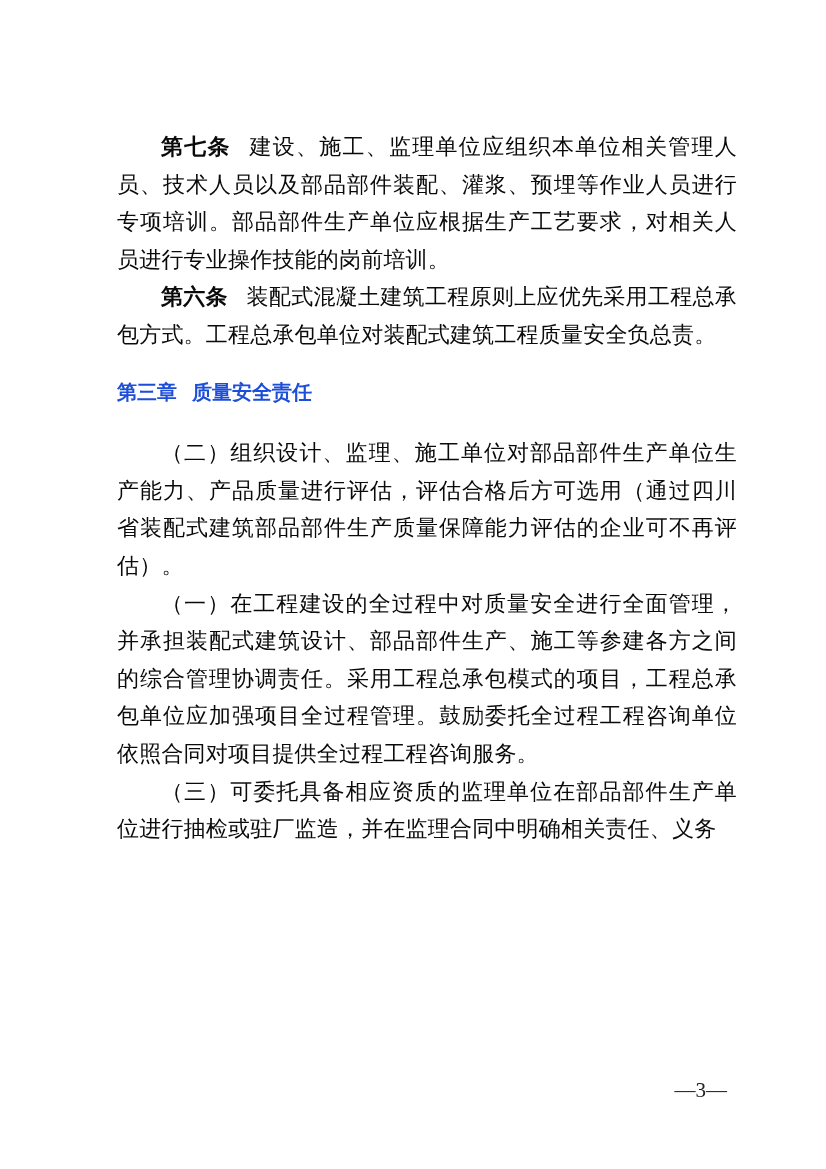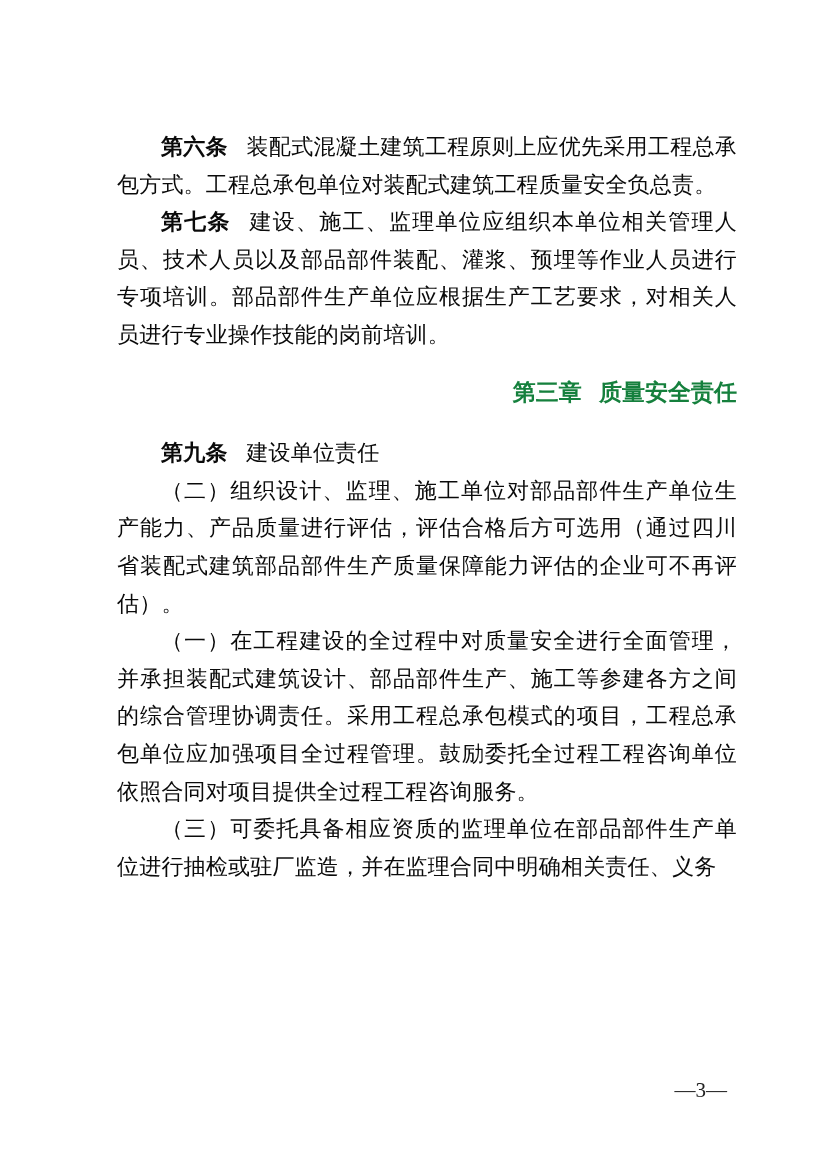--- a/index.html
+++ b/index.html
@@ -36,53 +36,52 @@
     letter-spacing: 0.2px;
   }
   .article-label {
     font-weight: bold;
     margin-right: 0.85em;
   }
   h2.chapter-heading {
     margin: 20px 0 23px 0;
     font-family: "Liberation Sans", "DejaVu Sans", sans-serif;
     font-weight: bold;
-    font-size: 23px;
+    font-size: 20px;
     line-height: 37.6px;
-    text-align: right;
+    text-align: left;
     text-indent: 0;
-    color: #15803d;
+    color: #1d4ed8;
   }
   .chapter-title {
     margin-left: 0.75em;
   }
   .page-number {
     position: absolute;
     top: 1079px;
     right: 99px;
     font-size: 21px;
     line-height: 22px;
     color: #222222;
     font-family: "Liberation Serif", "DejaVu Serif", serif;
   }
 </style>
 </head>
 <body>
 
 <div class="page">
   <main class="body-text">
 
+    <p class="para"><span class="article-label">第七条</span><span>建设、施工、监理单位应组织本单位相关管理人员、技术人员以及部品部件装配、灌浆、预埋等作业人员进行专项培训。部品部件生产单位应根据生产工艺要求，对相关人员进行专业操作技能的岗前培训。</span></p>
+
     <p class="para"><span class="article-label">第六条</span><span>装配式混凝土建筑工程原则上应优先采用工程总承包方式。工程总承包单位对装配式建筑工程质量安全负总责。</span></p>
-
-    <p class="para"><span class="article-label">第七条</span><span>建设、施工、监理单位应组织本单位相关管理人员、技术人员以及部品部件装配、灌浆、预埋等作业人员进行专项培训。部品部件生产单位应根据生产工艺要求，对相关人员进行专业操作技能的岗前培训。</span></p>
 
 
     <h2 class="chapter-heading"><span>第三章</span><span class="chapter-title">质量安全责任</span></h2>
 
-    <p class="para"><span class="article-label">第九条</span><span>建设单位责任</span></p>
 
     <p class="para"><span>（二）组织设计、监理、施工单位对部品部件生产单位生产能力、产品质量进行评估，评估合格后方可选用（通过四川省装配式建筑部品部件生产质量保障能力评估的企业可不再评估）。</span></p>
 
     <p class="para"><span>（一）在工程建设的全过程中对质量安全进行全面管理，并承担装配式建筑设计、部品部件生产、施工等参建各方之间的综合管理协调责任。采用工程总承包模式的项目，工程总承包单位应加强项目全过程管理。鼓励委托全过程工程咨询单位依照合同对项目提供全过程工程咨询服务。</span></p>
 
     <p class="para"><span>（三）可委托具备相应资质的监理单位在部品部件生产单位进行抽检或驻厂监造，并在监理合同中明确相关责任、义务</span></p>
 
   </main>
 
   <div class="page-number">—3—</div>

